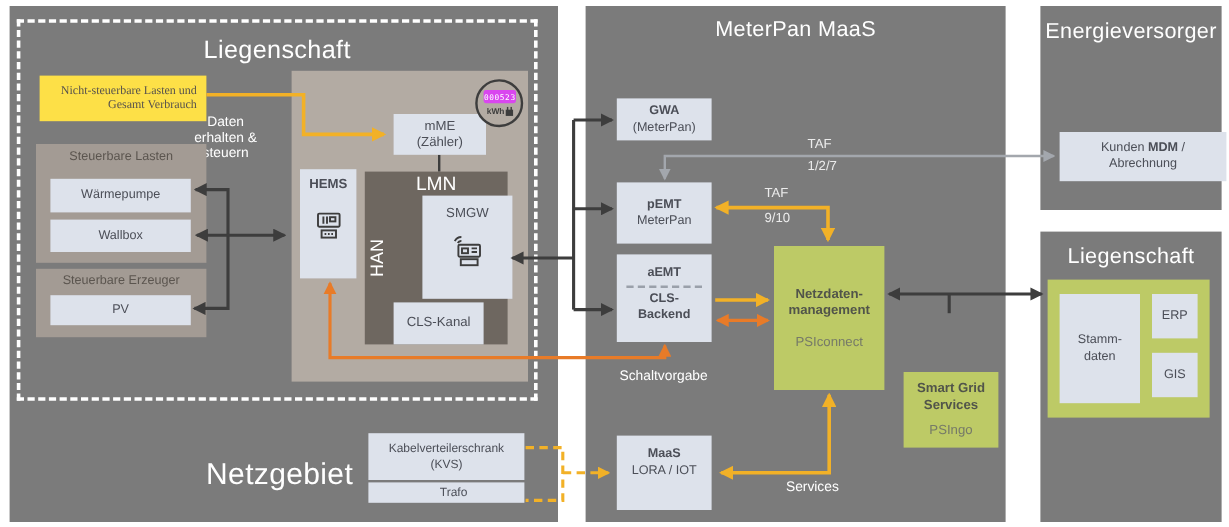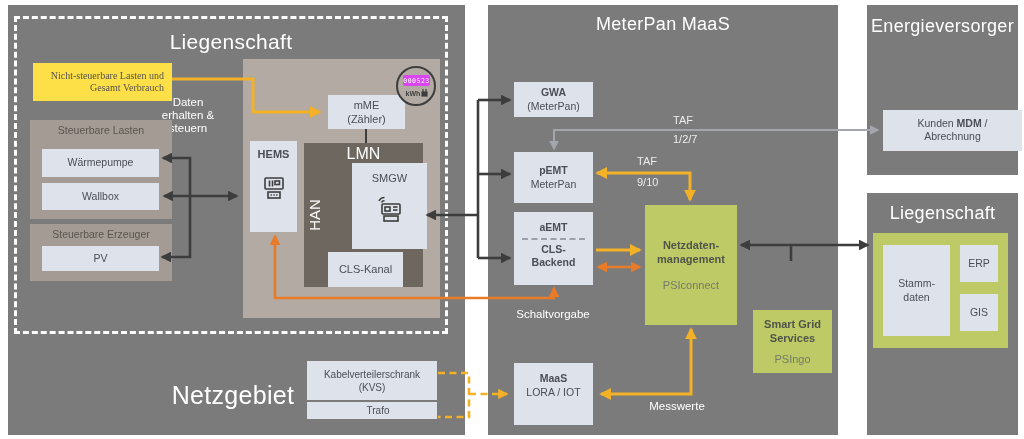--- a/index.html
+++ b/index.html
@@ -177,21 +177,21 @@
     <span>daten</span>
   </div>
   <div class="box-light" style="left:960px;top:245px;width:38px;height:37px;">ERP</div>
   <div class="box-light" style="left:960px;top:294px;width:38px;height:37px;">GIS</div>
 
   <div class="arrowlabel" style="left:673px;top:114px;z-index:60;">TAF</div>
   <div class="arrowlabel" style="left:673px;top:133px;z-index:60;">1/2/7</div>
   <div class="arrowlabel" style="left:637px;top:155px;z-index:60;">TAF</div>
   <div class="arrowlabel" style="left:637px;top:176px;z-index:60;">9/10</div>
   <div class="arrowlabel" style="left:503px;top:308px;width:100px;text-align:center;font-size:11.5px;color:#fff;z-index:60;">Schaltvorgabe</div>
-  <div class="arrowlabel" style="left:622px;top:400px;width:110px;text-align:center;font-size:11.5px;color:#fff;z-index:60;">Messwerte</div>
+  <div class="arrowlabel" style="left:622px;top:400px;width:110px;text-align:center;font-size:11.5px;color:#fff;z-index:60;">Services</div>
 
   <svg class="overlay" width="1024" height="439" viewBox="0 0 1024 439">
     <defs>
       <marker id="ah-black" viewBox="0 0 10 10" refX="8.5" refY="5" markerWidth="4.2" markerHeight="4.2" orient="auto-start-reverse">
           <path d="M0 0 L10 5 L0 10 Z" fill="#3d3d3d"></path>
         </marker>
       <marker id="ah-gray" viewBox="0 0 10 10" refX="8.5" refY="5" markerWidth="5" markerHeight="5" orient="auto-start-reverse">
           <path d="M0 0 L10 5 L0 10 Z" fill="#a3a7ad"></path>
         </marker>
       <marker id="ah-yellow" viewBox="0 0 10 10" refX="8.5" refY="5" markerWidth="4" markerHeight="4" orient="auto-start-reverse">

